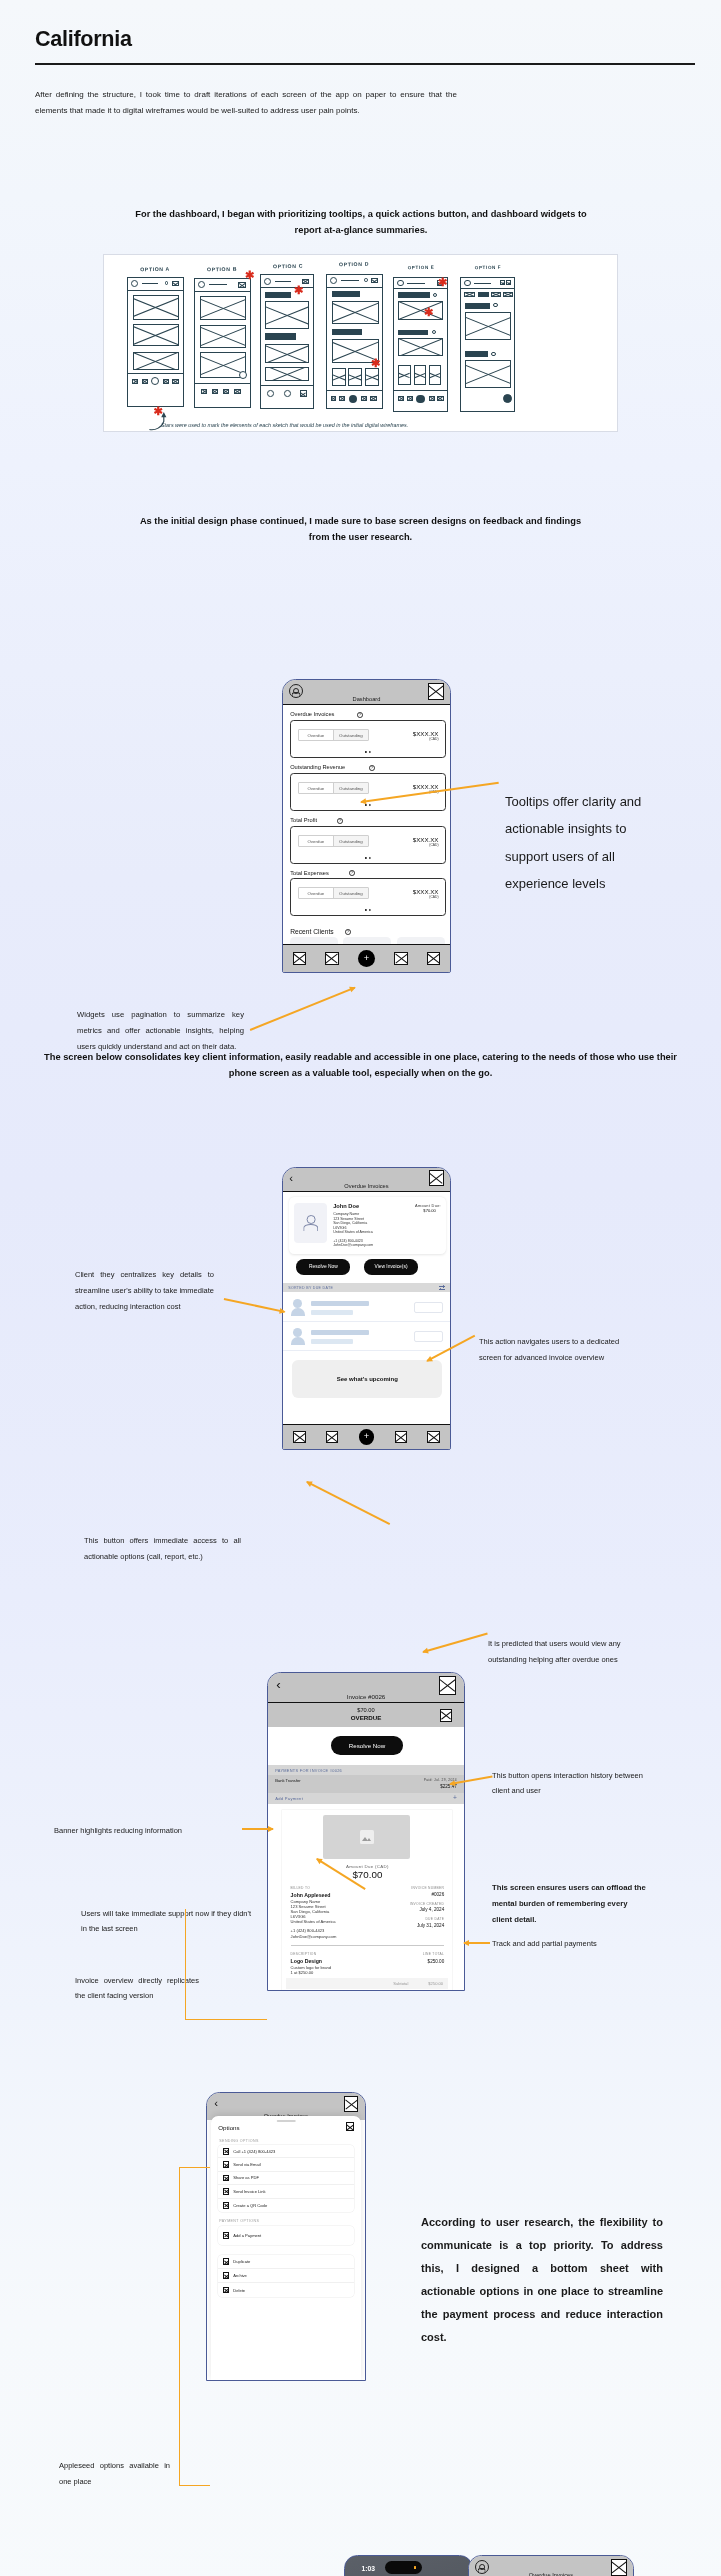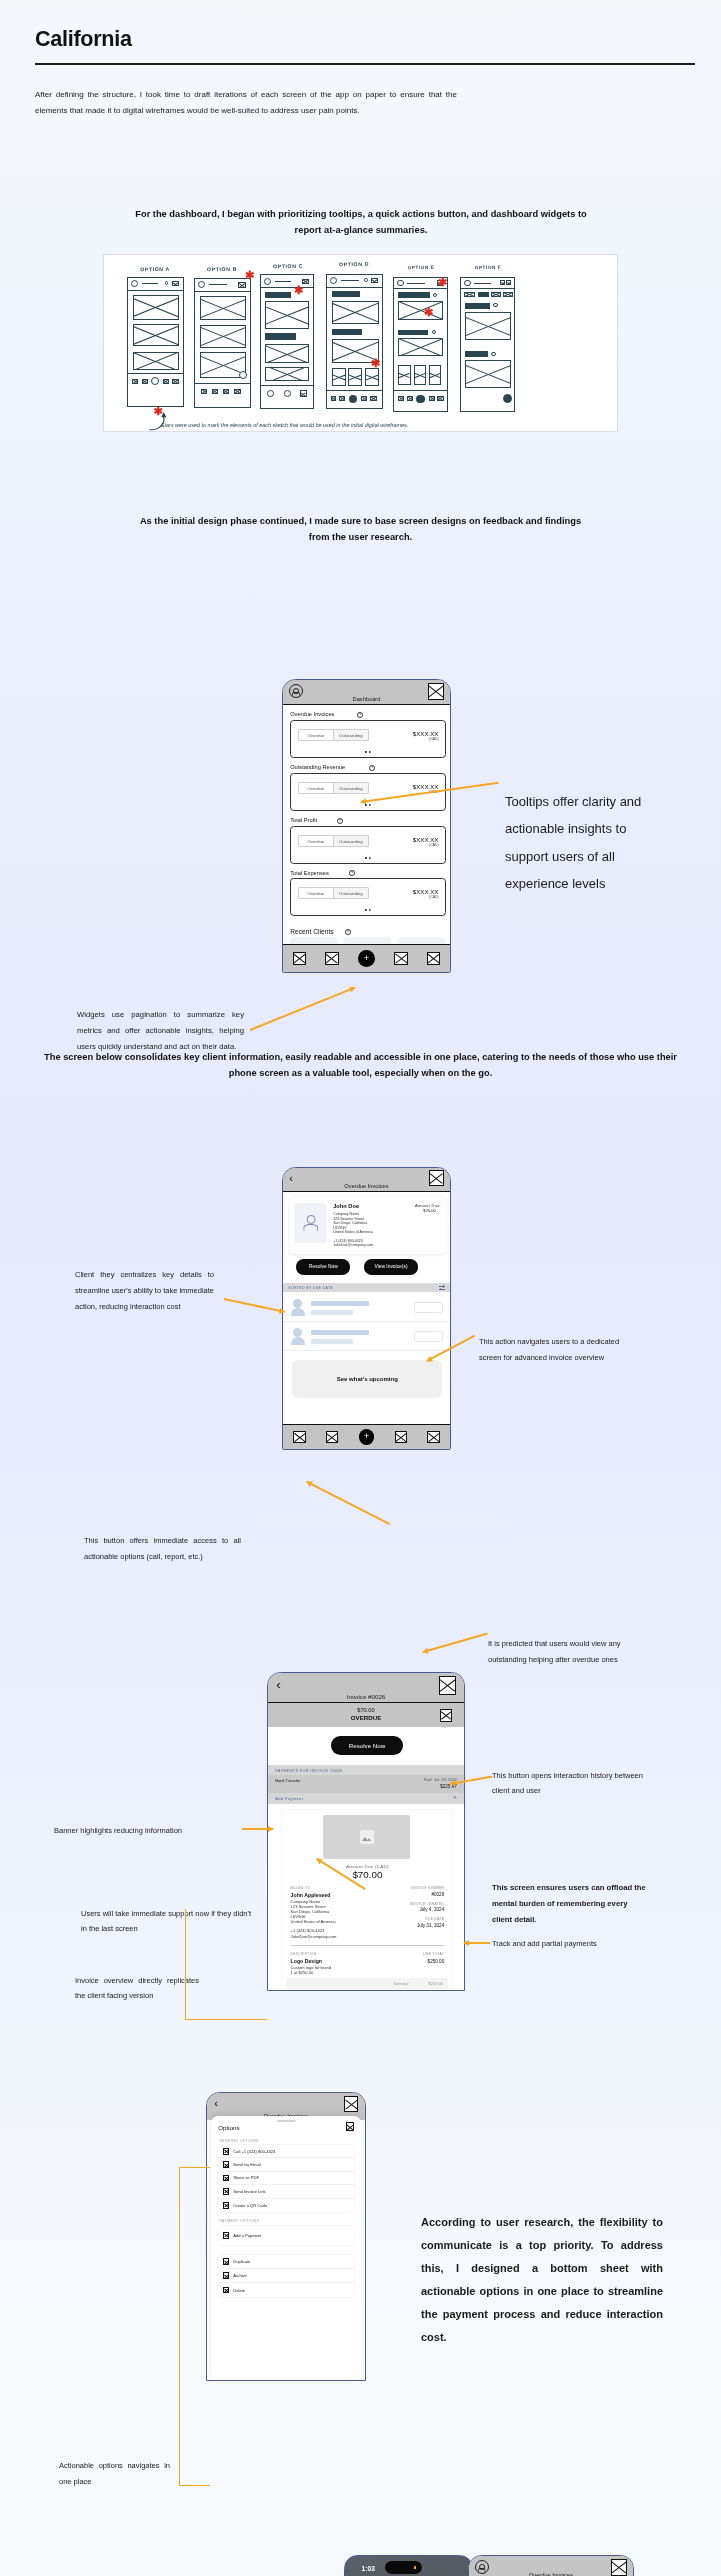--- a/index.html
+++ b/index.html
@@ -705,21 +705,21 @@
         <span>Archive</span>
       </div>
       <div class="sheet-row" style="height:14px;">
         <span class="xbox" style="width:5.7px; height:6.7px; flex:0 0 auto;"></span>
         <span>Delete</span>
       </div>
     </div>
   </div>
 </div>
 
-<div class="annot" style="left:59px; top:2458px; width:111px; font-size:7.5px; line-height:2.1;">Actionable options navigates in one place</div>
+<div class="annot" style="left:59px; top:2458px; width:111px; font-size:7.5px; line-height:2.1;">Appleseed options available in one place</div>
 <div class="bracket" style="left:179px; top:2167px; width:31px; height:319px; border-right:none;"></div>
 
 <div class="annot bold left" style="left:421px; top:2179px; width:242px; font-size:11px; line-height:2.1; text-align:justify;margin-top:32px;">According to user research, the flexibility to communicate is a top priority. To address this, I designed a bottom sheet with actionable options in one place to streamline the payment process and reduce interaction cost.</div>
 
 <div class="call-screen" style="left:344px; top:2555px; width:129px; height:289px; border:1.5px solid #4a5a96; border-radius:13.4px 13.4px 13.4px 13.4px;">
   <div style="position:absolute; left:16.5px; top:9.3px; color:#fff; font-size:6.7px; font-weight:bold;">1:03</div>
   <div class="dyn-island" style="left:40px; top:5.2px; width:37px; height:13px;">
     <div style="position:absolute; right:6.2px; top:5.2px; width:2.1px; height:2.6px; background:#f5a623; border-radius:0.5px;"></div>
   </div>
 

